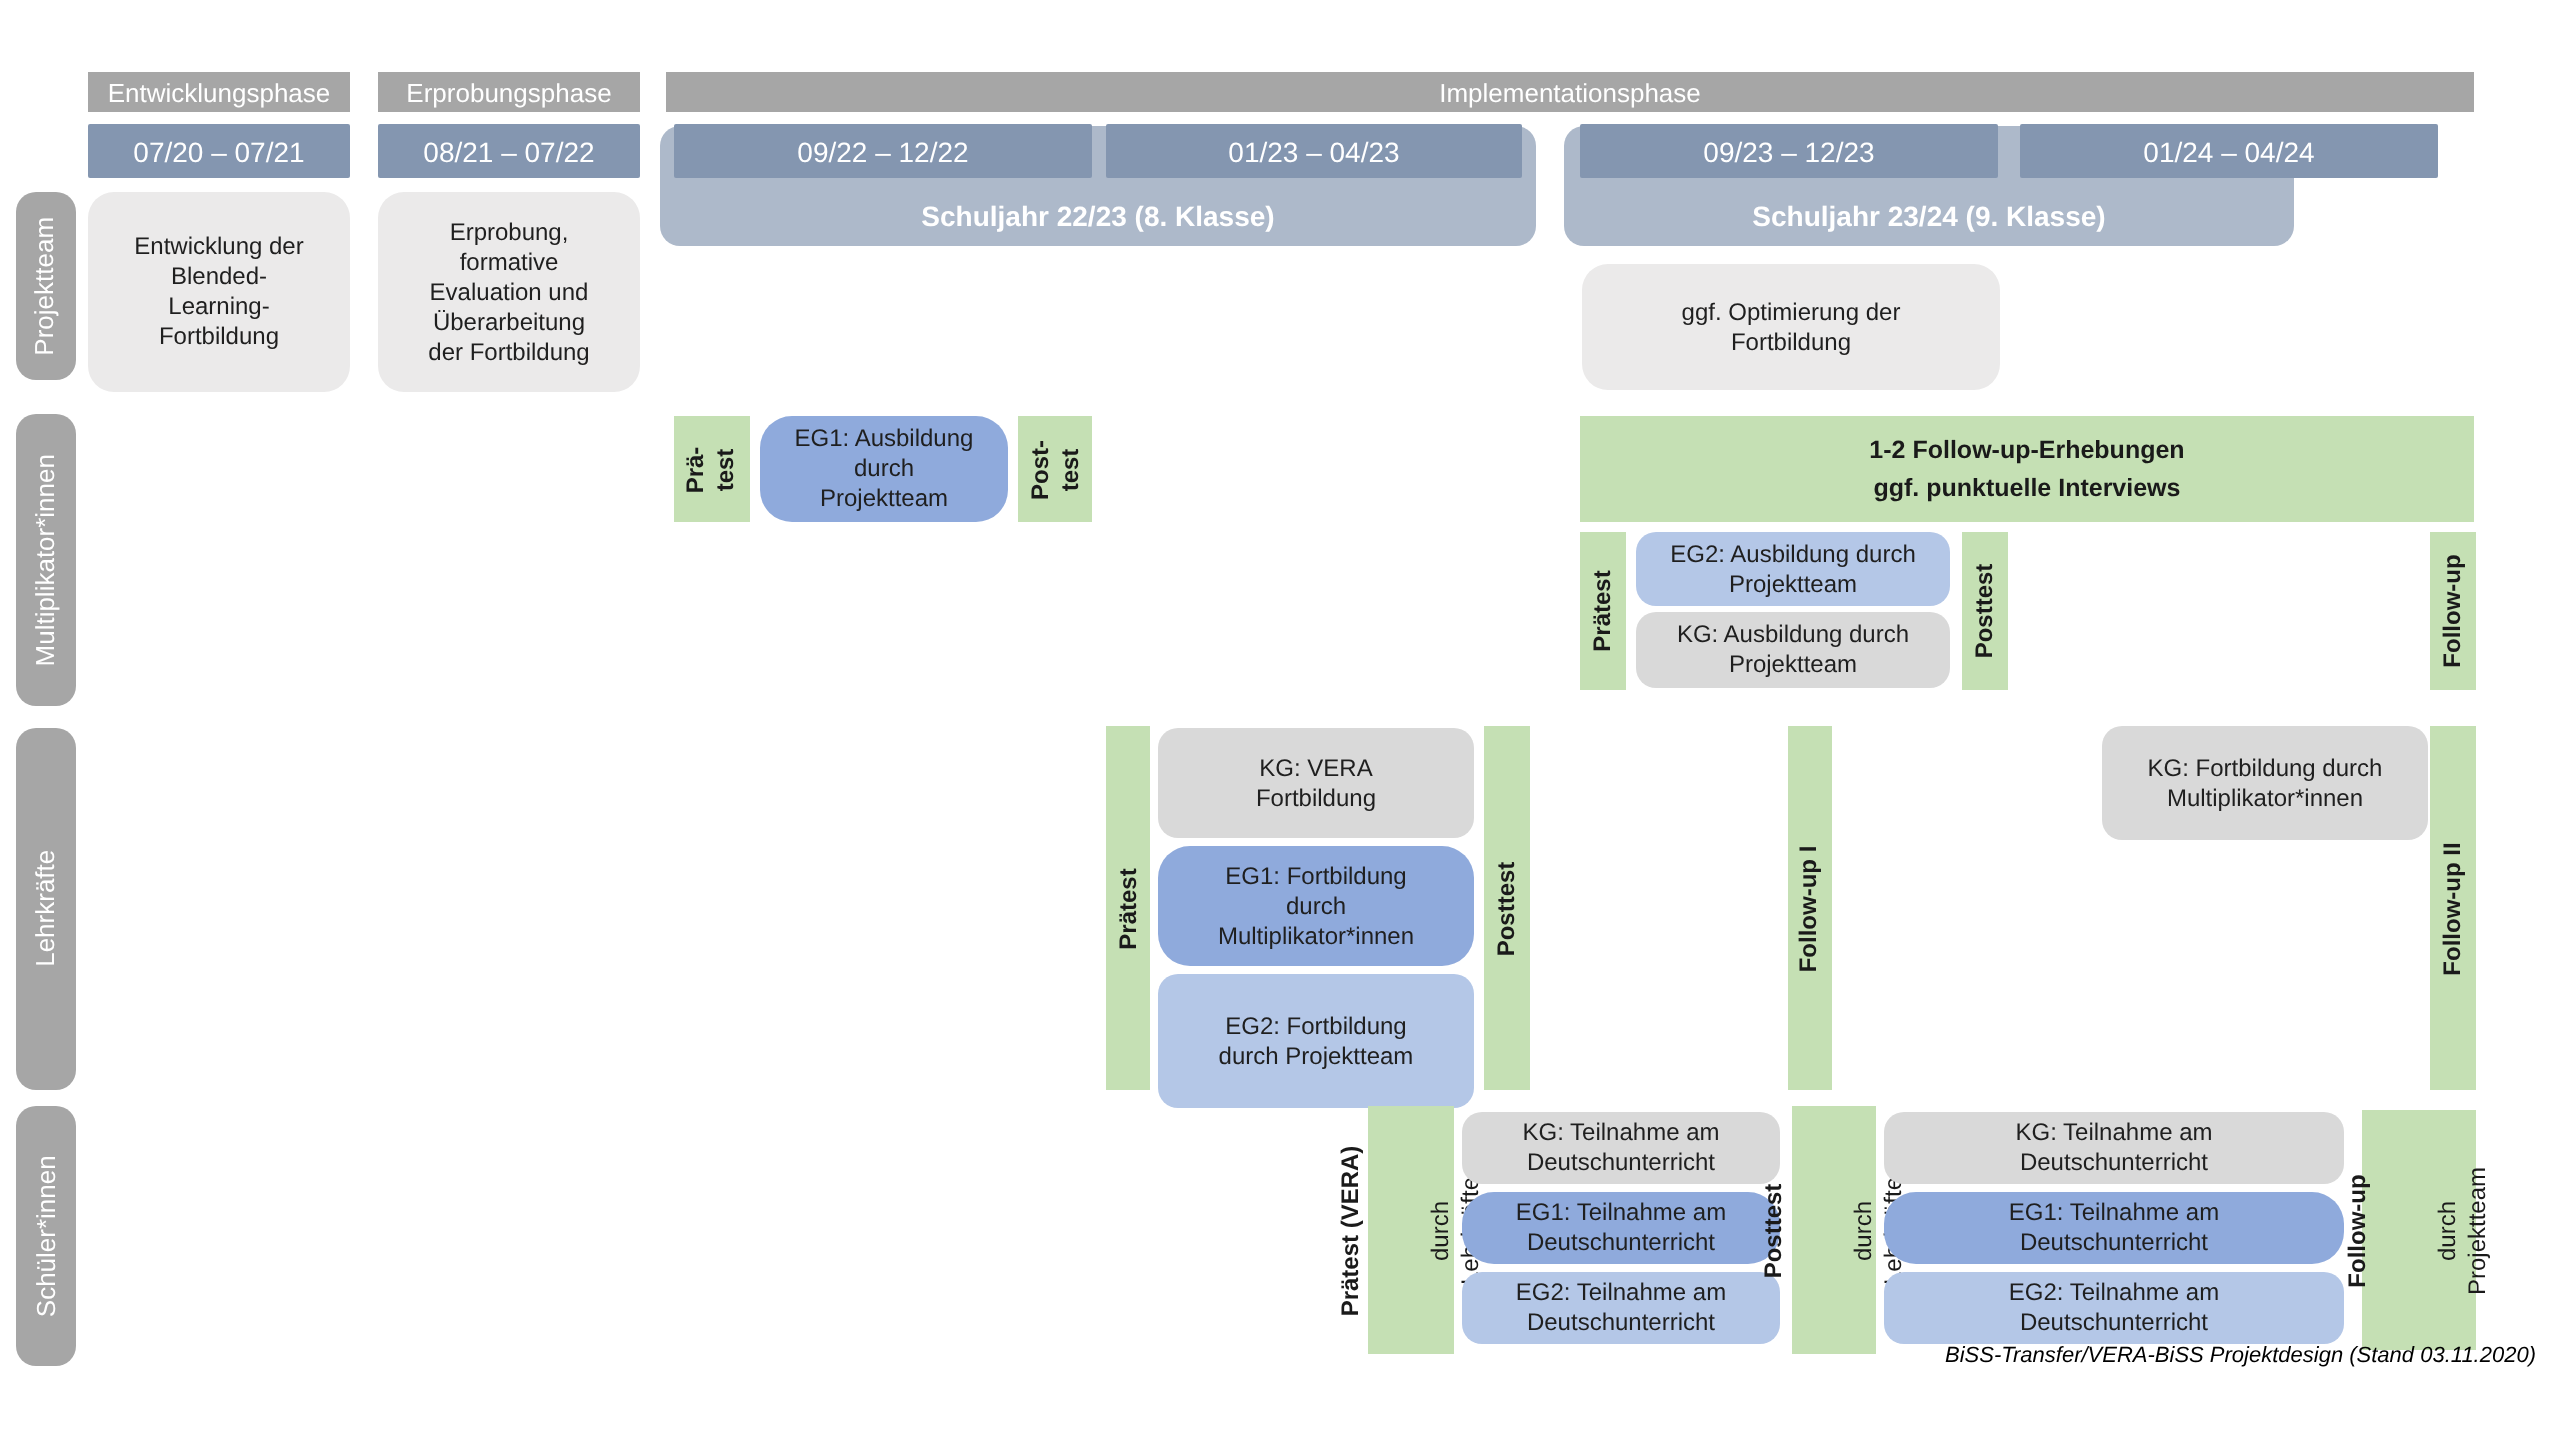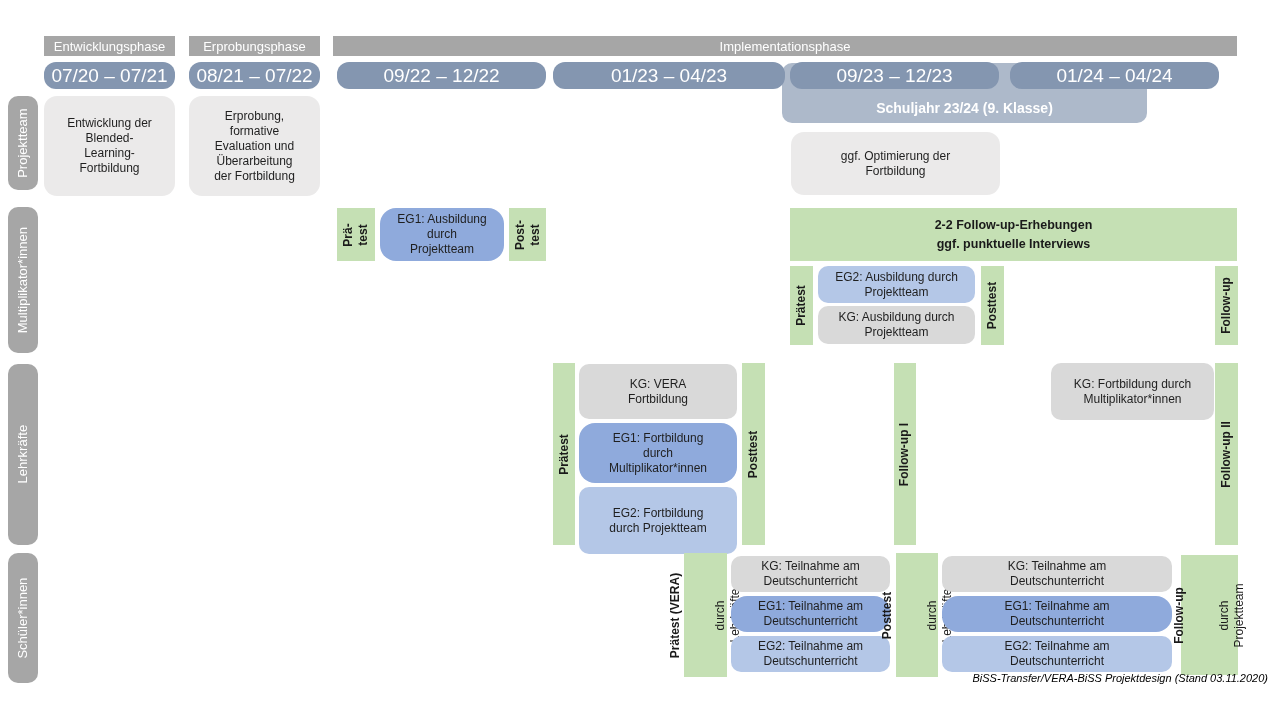--- a/index.html
+++ b/index.html
@@ -1,21 +1,21 @@
 <!DOCTYPE html>
 <html style="--phase_header: #a6a6a6; --date_bar: #8496b0; --year_bar: #adb9ca; --green: #c5e0b4; --eg1_blue: #8faadc; --eg2_blue: #b4c7e7; --kg_gray: #d9d9d9; --light_gray: #ebeaea; --row_label: #a6a6a6;"><head>
 <meta charset="utf-8">
 <style>
   html,body { margin:0; padding:0; background:#fff; font-family:"Liberation Sans",sans-serif; }
   .canvas { position:relative; width:1280px; height:720px; background:#ffffff; overflow:hidden; }
   .abs { position:absolute; box-sizing:border-box; }
 
   .hdr { background:var(--phase_header); color:#fff; font-size:13px;
          display:flex; align-items:center; justify-content:center; }
-  .date { background:var(--date_bar); color:#fff; font-size:19px; border-radius:12px;
+  .date { background:var(--date_bar); color:#fff; font-size:14px; border-radius:1px;
           display:flex; align-items:center; justify-content:center; }
   .year { background:var(--year_bar); border-radius:10px; }
   .year-label { position:absolute; left:0; right:0; bottom:7px; text-align:center;
                 color:#fff; font-weight:bold; font-size:14px; }
 
   .box { border-radius:10px; font-size:12px; color:#1f1f1f; line-height:1.25;
          display:flex; align-items:center; justify-content:center; text-align:center;
          white-space:pre-line; padding:3px; }
   .lightgray { background:var(--light_gray); border-radius:13px; }
   .kg  { background:var(--kg_gray); }
@@ -43,26 +43,29 @@
 
 <div class="canvas">
 
   <div class="abs hdr" style="left:44px;top:36px;width:131px;height:20px">Entwicklungsphase</div>
   <div class="abs hdr" style="left:189px;top:36px;width:131px;height:20px">Erprobungsphase</div>
   <div class="abs hdr" style="left:333px;top:36px;width:904px;height:20px">Implementationsphase</div>
 
   <div class="abs date" style="left:44px;top:62px;width:131px;height:27px">07/20 – 07/21</div>
   <div class="abs date" style="left:189px;top:62px;width:131px;height:27px">08/21 – 07/22</div>
 
+  <div class="abs year" style="left:330px;top:63px;width:438px;height:60px">
+    <div class="year-label">Schuljahr 22/23 (8. Klasse)</div>
+  </div>
   <div class="abs year" style="left:782px;top:63px;width:365px;height:60px">
     <div class="year-label">Schuljahr 23/24 (9. Klasse)</div>
   </div>
 
   <div class="abs date" style="left:337px;top:62px;width:209px;height:27px">09/22 – 12/22</div>
-  <div class="abs date" style="left:553px;top:62px;width:232px;height:27px">01/23 – 04/23</div>
+  <div class="abs date" style="left:553px;top:62px;width:208px;height:27px">01/23 – 04/23</div>
   <div class="abs date" style="left:790px;top:62px;width:209px;height:27px">09/23 – 12/23</div>
   <div class="abs date" style="left:1010px;top:62px;width:209px;height:27px">01/24 – 04/24</div>
 
   <div class="abs rowlabel" style="left:8px;top:96px;width:30px;height:94px">
     <div class="vwrap">
         <div class="vtext">Projektteam</div>
       </div>
   </div>
   <div class="abs rowlabel" style="left:8px;top:207px;width:30px;height:146px">
     <div class="vwrap">
@@ -100,21 +103,21 @@
   </div>
   <div class="abs box eg1" style="left:380px;top:208px;width:124px;height:53px">EG1: Ausbildung
 durch
 Projektteam</div>
   <div class="abs greenbar" style="left:509px;top:208px;width:37px;height:53px">
     <div class="vwrap">
         <div class="vtext">Post-
 test</div>
       </div>
   </div>
-  <div class="abs banner" style="left:790px;top:208px;width:447px;height:53px">2-2 Follow-up-Erhebungen
+  <div class="abs banner" style="left:790px;top:208px;width:447px;height:53px">1-2 Follow-up-Erhebungen
 ggf. punktuelle Interviews</div>
   <div class="abs greenbar" style="left:790px;top:266px;width:23px;height:79px">
     <div class="vwrap">
         <div class="vtext">Prätest</div>
       </div>
   </div>
   <div class="abs box eg2" style="left:818px;top:266px;width:157px;height:37px">EG2: Ausbildung durch
 Projektteam</div>
   <div class="abs box kg" style="left:818px;top:306px;width:157px;height:38px">KG: Ausbildung durch
 Projektteam</div>

